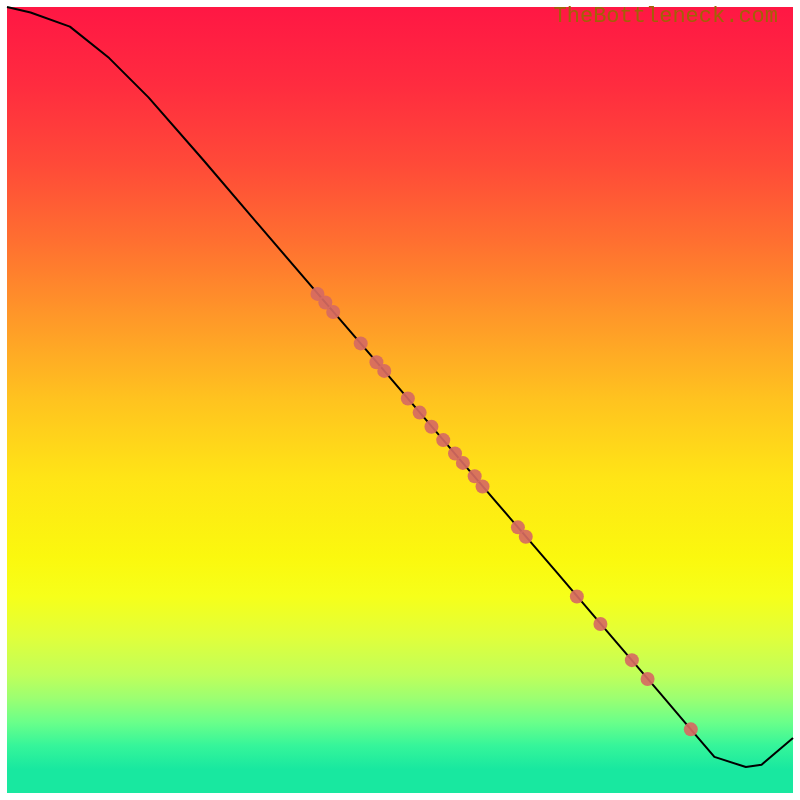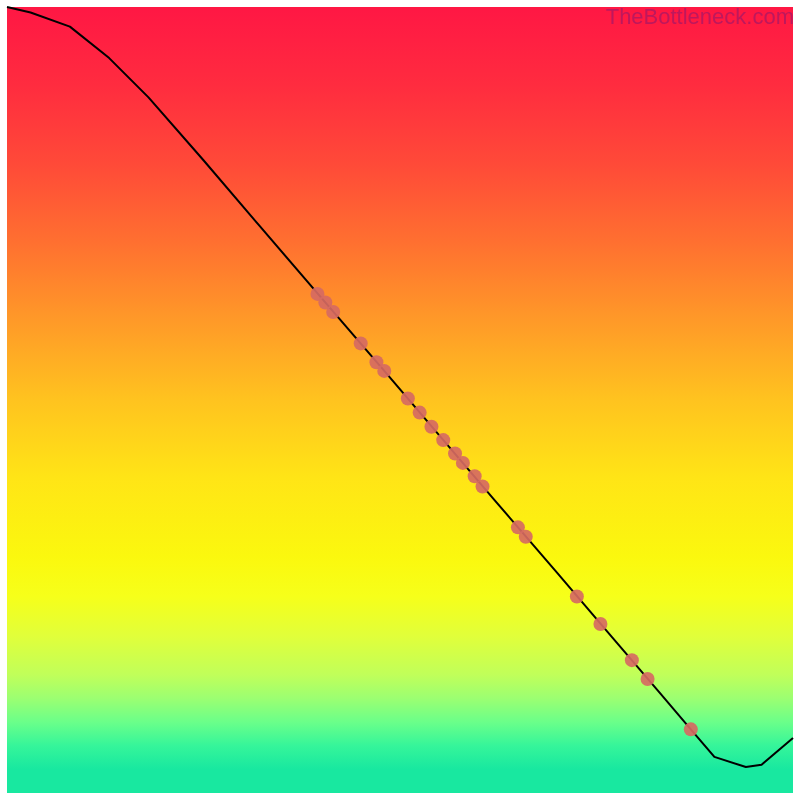--- a/index.html
+++ b/index.html
@@ -5,25 +5,25 @@
   * { margin: 0; padding: 0; box-sizing: border-box; }
   html, body { width: 800px; height: 800px; overflow: hidden; }
   .chart-container {
     width: 800px;
     height: 800px;
     position: relative;
   }
   .watermark {
     position: absolute;
     top: 4px;
-    right: 6px;
-    font-family: Liberation Sans, sans-serif;
+    right: 22px;
+    font-family: Liberation Mono, monospace;
     font-size: 22px;
     font-weight: 500;
-    color: #be185d;
+    color: #a16207;
     z-index: 10;
   }
   svg { display: block; }
 </style>
 </head>
 <body>
 
 <div class="chart-container">
   <div class="watermark">TheBottleneck.com</div>
   <svg id="chart-svg" width="800" height="800" viewBox="0 0 800 800">

